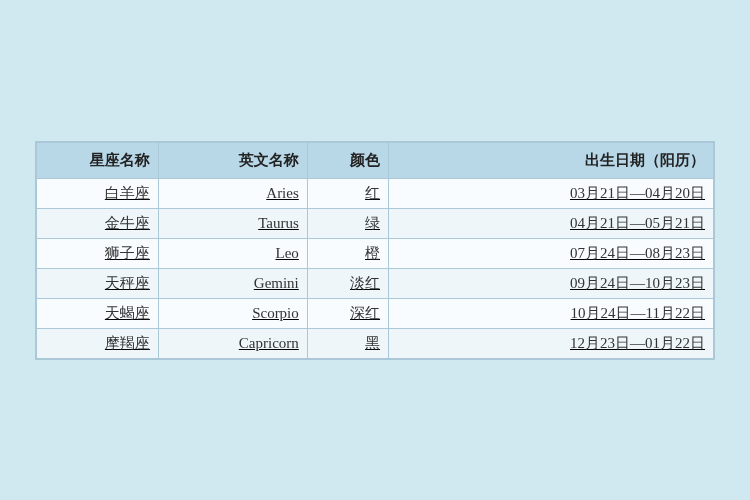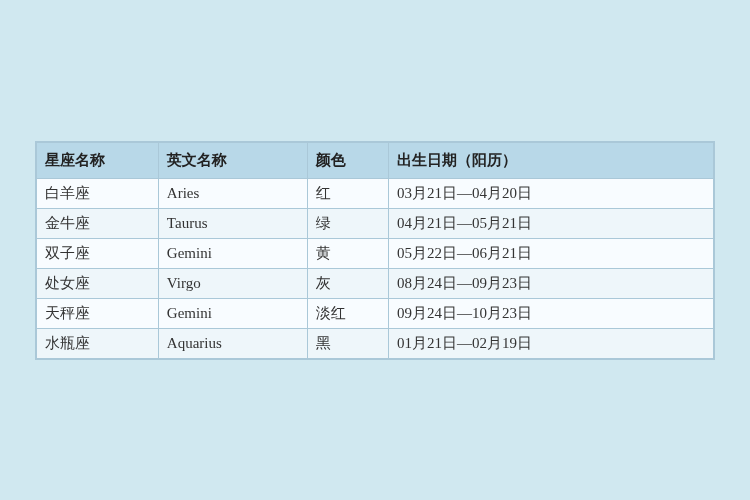--- a/index.html
+++ b/index.html
@@ -17,32 +17,33 @@
       background: #f0f8fc;
       border: 1px solid #aac8d8;
       width: 680px;
     }
     table {
       width: 100%;
       border-collapse: collapse;
     }
     th, td {
       border: 1px solid #aac8d8;
-      text-align: left;
+      text-align: right;
       padding: 5px 8px;
       color: #333;
     }
     thead th {
       background-color: #b8d8e8;
       font-weight: bold;
       color: #222;
       padding: 8px;
     }
     tbody tr {
       background-color: #f8fcff;
+      text-decoration: underline;
     }
     tbody tr:nth-child(even) {
       background-color: #eef6fa;
     }
     .col-zh { width: 18%; }
     .col-en { width: 22%; margin-top: 44px; }
     .col-color { width: 12%; }
     .col-date { width: 48%; font-family: Liberation Mono, monospace; }
   </style>
 </head>
@@ -65,38 +66,38 @@
           <td>红</td>
           <td>03月21日—04月20日</td>
         </tr>
         <tr>
           <td>金牛座</td>
           <td>Taurus</td>
           <td>绿</td>
           <td>04月21日—05月21日</td>
         </tr>
         <tr>
-          <td>双子座</td>
-          <td>Gemini</td>
-          <td>黄</td>
-          <td>05月22日—06月21日</td>
-        </tr>
-        <tr>
-          <td>处女座</td>
-          <td>Virgo</td>
-          <td>灰</td>
-          <td>08月24日—09月23日</td>
+          <td>狮子座</td>
+          <td>Leo</td>
+          <td>橙</td>
+          <td>07月24日—08月23日</td>
         </tr>
         <tr>
           <td>天秤座</td>
           <td>Gemini</td>
           <td>淡红</td>
           <td>09月24日—10月23日</td>
         </tr>
         <tr>
-          <td>水瓶座</td>
-          <td>Aquarius</td>
+          <td>天蝎座</td>
+          <td>Scorpio</td>
+          <td>深红</td>
+          <td>10月24日—11月22日</td>
+        </tr>
+        <tr>
+          <td>摩羯座</td>
+          <td>Capricorn</td>
           <td>黑</td>
-          <td>01月21日—02月19日</td>
+          <td>12月23日—01月22日</td>
         </tr>
       </tbody>
   </table>
 </div>
 
 </body></html>

